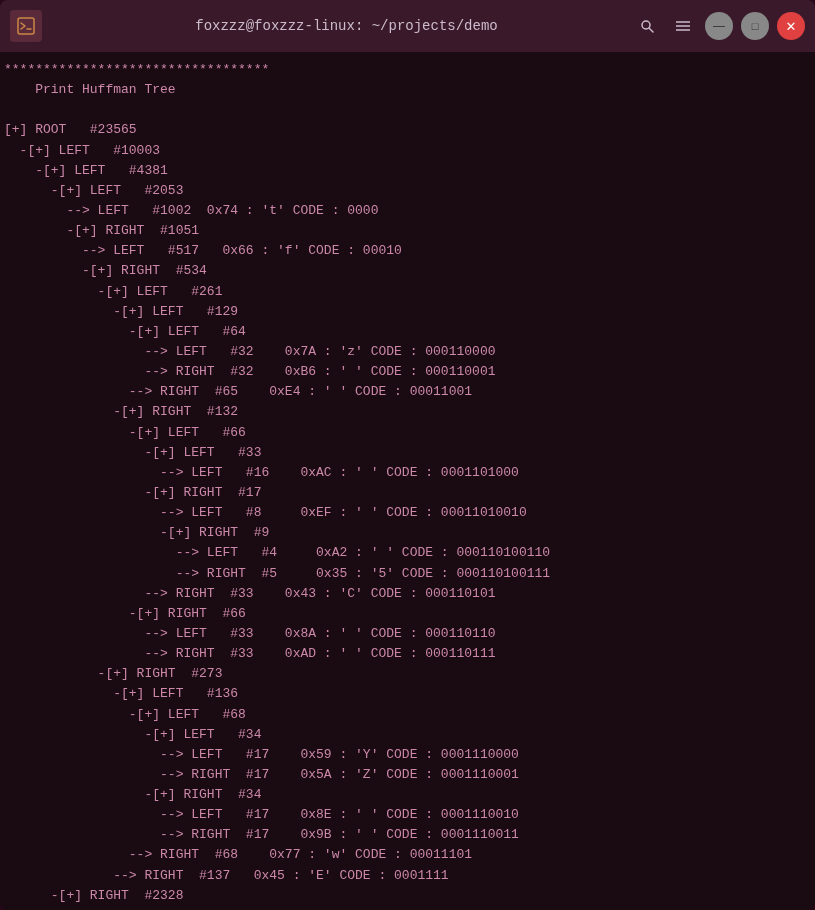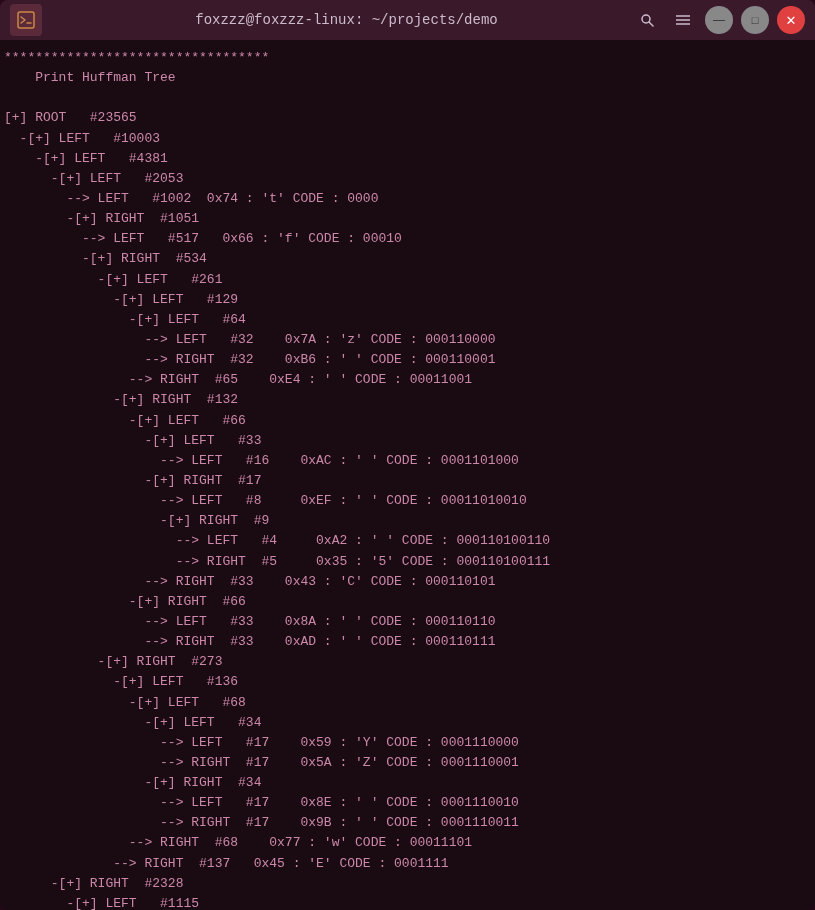--- a/index.html
+++ b/index.html
@@ -21,21 +21,21 @@
       height: 910px;
       display: flex;
       flex-direction: column;
       border-radius: 8px;
       overflow: hidden;
       box-shadow: 0 4px 20px rgba(0,0,0,0.5);
     }
 
     .title-bar {
       background: #3a1a2a;
-      height: 40px;
+      height: 52px;
       display: flex;
       align-items: center;
       justify-content: space-between;
       padding: 0 10px;
       flex-shrink: 0;
     }
 
     .title-bar-left {
       display: flex;
       align-items: center;

